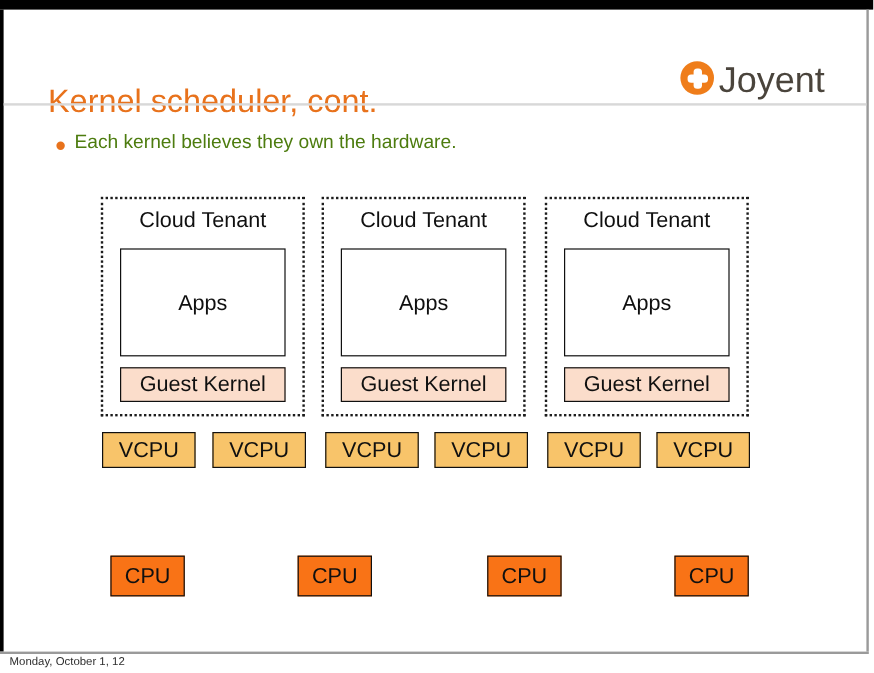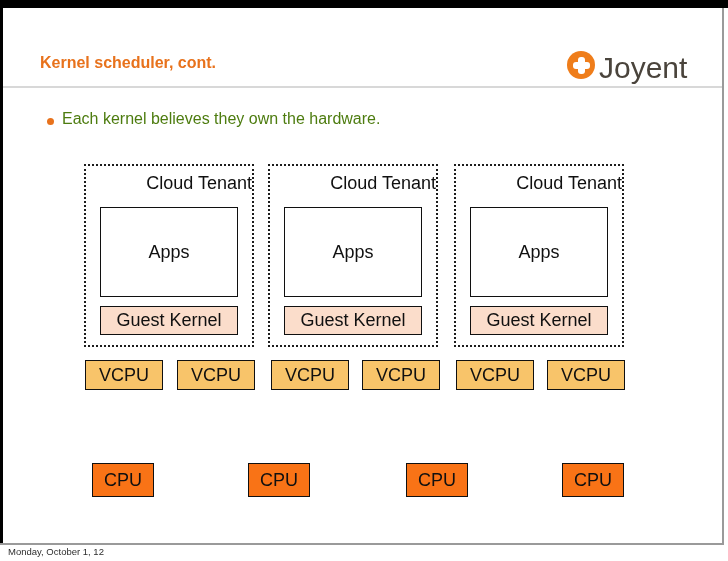--- a/index.html
+++ b/index.html
@@ -15,22 +15,22 @@
   }
 
   
   .top-bar   { position: absolute; left: 0; top: 0; width: 728px; height: 8px; background: #000; }
   .left-bar  { position: absolute; left: 0; top: 8px; width: 3px; height: 535px; background: #000; }
   .right-line  { position: absolute; left: 722px; top: 8px; width: 2px; height: 535px; background: #9a9a9a; }
   .bottom-line { position: absolute; left: 0; top: 543px; width: 724px; height: 2px; background: #9a9a9a; }
 
   
   .slide-title {
-    position: absolute; left: 40px; top: 54px;
-    font-size: 16px; font-weight: bold; color: #e8721c; letter-spacing: 0;
+    position: absolute; left: 40px; top: 69px;
+    font-size: 27px; font-weight: normal; color: #e8721c; letter-spacing: 0;
   }
   .title-divider { position: absolute; left: 3px; top: 86px; width: 719px; height: 2px; background: #d8d8d8; }
 
   .logo { position: absolute; left: 567px; top: 51px; height: 30px; display: flex; align-items: flex-start; }
   .logo-circle {
     position: relative; width: 28px; height: 28px; border-radius: 50%;
     background: #ef7d1a; flex: 0 0 auto;
   }
   .logo-circle .plus-v, .logo-circle .plus-h {
     position: absolute; background: #fff; border-radius: 3px;
@@ -51,21 +51,21 @@
 
   
   .box { position: absolute; display: flex; align-items: center; justify-content: center;
          font-size: 18px; color: #101010; text-align: right; }
 
   .tenant {
     position: absolute; top: 164px; width: 170px; height: 183px;
     border: 2px dotted #1c1c1c; background: #ffffff;
   }
   .tenant-1 { left: 84px; } .tenant-2 { left: 268px; } .tenant-3 { left: 454px; }
-  .tenant-label { position: absolute; left: 0; top: 7px; width: 100%; text-align: right;
+  .tenant-label { position: absolute; left: 0; top: 7px; width: 100%; text-align: center;
                   font-size: 18px; color: #101010; }
   .apps-box   { left: 14px; top: 41px; width: 138px; height: 90px;
                 border: 1.5px solid #101010; background: #ffffff; }
   .guest-box  { left: 14px; top: 140px; width: 138px; height: 29px;
                 border: 1.5px solid #101010; background: #fbddcb; }
   .tenant .box { position: absolute; }
 
   .vcpu { top: 360px; width: 78px; height: 30px; border: 1.5px solid #101010; background: #f8c46a; }
   .vcpu-0 { left: 85px; } .vcpu-1 { left: 177px; } .vcpu-2 { left: 271px; }
   .vcpu-3 { left: 362px; } .vcpu-4 { left: 456px; } .vcpu-5 { left: 547px; }

